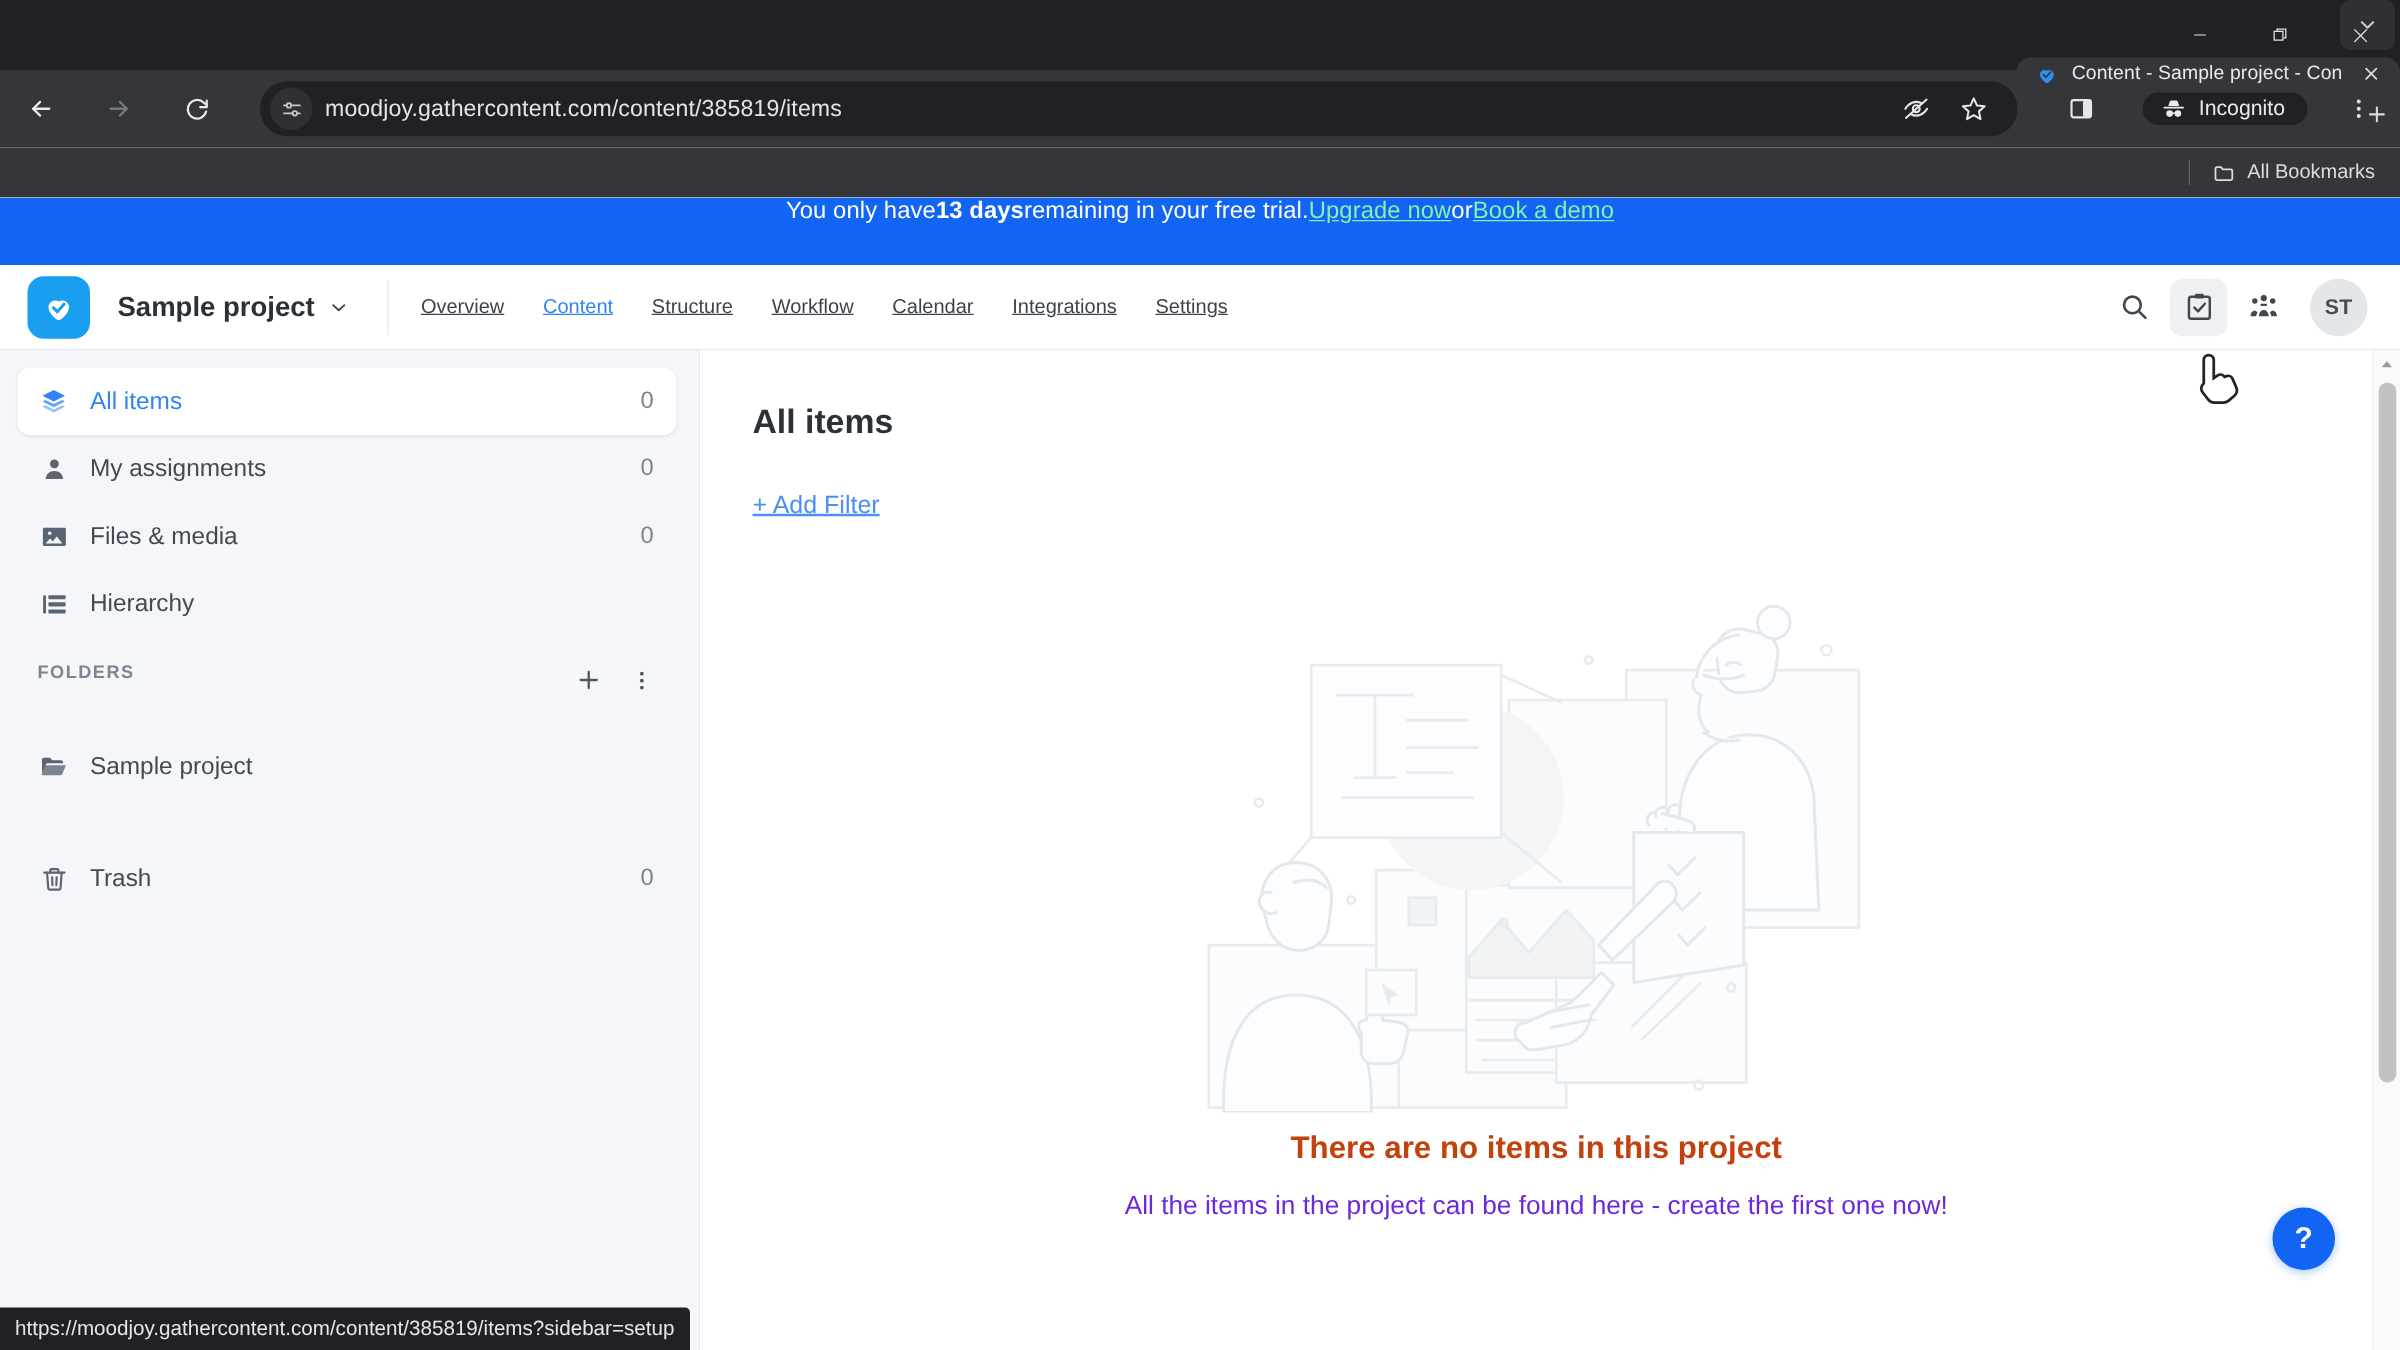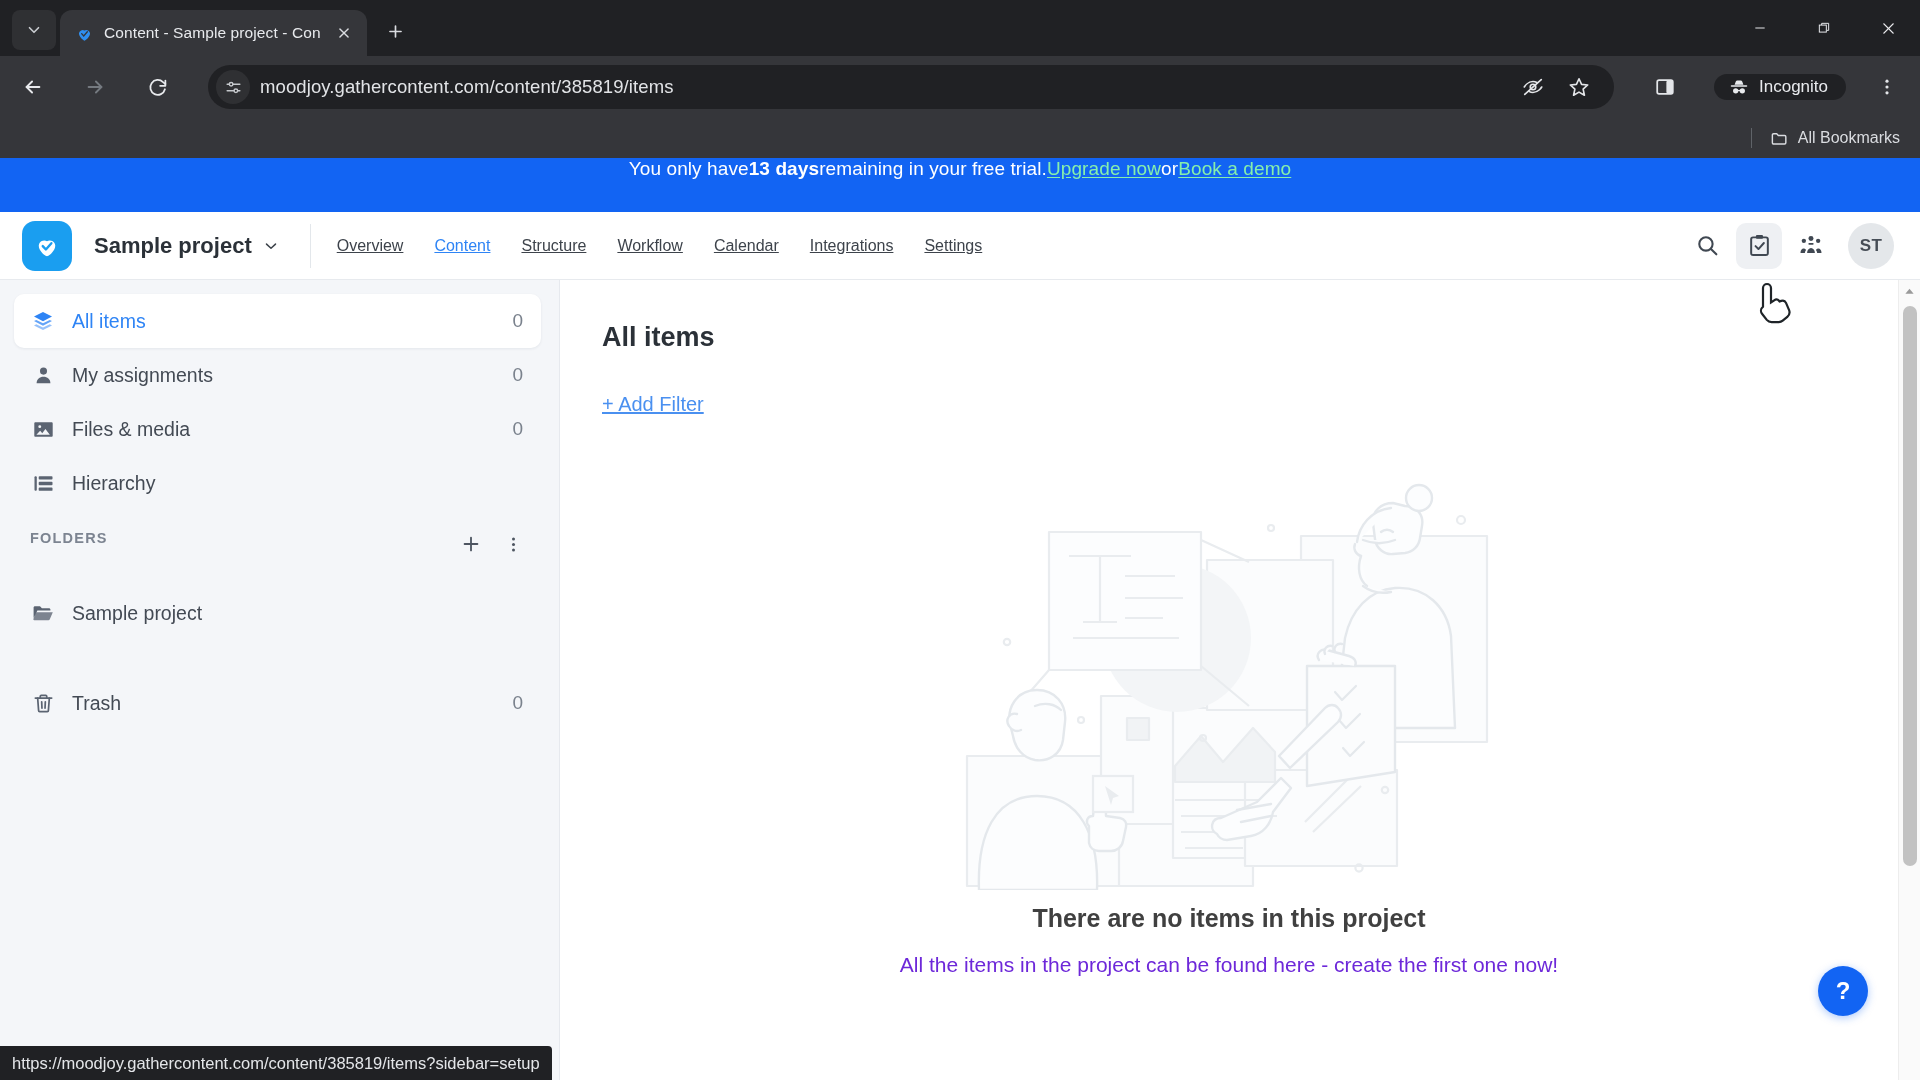--- a/index.html
+++ b/index.html
@@ -8,21 +8,21 @@
     overflow: hidden;
     font-family: "Liberation Sans", sans-serif;
     background: #ffffff;
   }
 
   
   .browser { width: 1920px; height: 1080px; position: relative; }
 
   .tabstrip {
     height: 56px; background: #202124; display: flex; align-items: flex-end;
-    position: relative; padding-left: 8px;
+    position: relative; padding-left: 8px; flex-direction: column;
   }
   .tab-search {
     width: 44px; height: 40px; margin: 0 4px 6px 4px; border-radius: 8px;
     background: #2f3033; display: flex; align-items: center; justify-content: center;
     color: #c9ccd1; flex: none;
   }
   .tab {
     height: 46px; min-width: 300px; max-width: 330px; background: #35363a;
     border-radius: 12px 12px 0 0; display: flex; align-items: center;
     padding: 0 10px 0 14px; gap: 10px; position: relative;
@@ -150,21 +150,21 @@
   .main { flex: 1; background: #fff; position: relative; overflow: hidden; }
   .main-inner { padding: 42px 0 0 42px; }
   .page-title { font-size: 27px; font-weight: 700; color: #2b3138; }
   .add-filter { margin-top: 40px; font-size: 20px; color: #4a90f0; display: inline-block; }
 
   .empty-wrap {
     position: absolute; left: 0; right: 22px; top: 190px;
     display: flex; flex-direction: column; align-items: center;
   }
   .illus { width: 560px; height: 420px; }
-  .empty-title { font-size: 25px; font-weight: 700; color: #404040; margin-top: 14px; }
+  .empty-title { font-size: 25px; font-weight: 700; color: #c2410c; margin-top: 14px; }
   .empty-sub { font-size: 21px; color: #6d28d9; margin-top: 20px; }
 
   .help-fab {
     position: absolute; right: 52px; bottom: 64px; width: 50px; height: 50px;
     border-radius: 50%; background: #1264f3; color: #fff; display: flex;
     align-items: center; justify-content: center; font-size: 24px; font-weight: 700;
     box-shadow: 0 2px 8px rgba(18,100,243,.35);
   }
 
   

